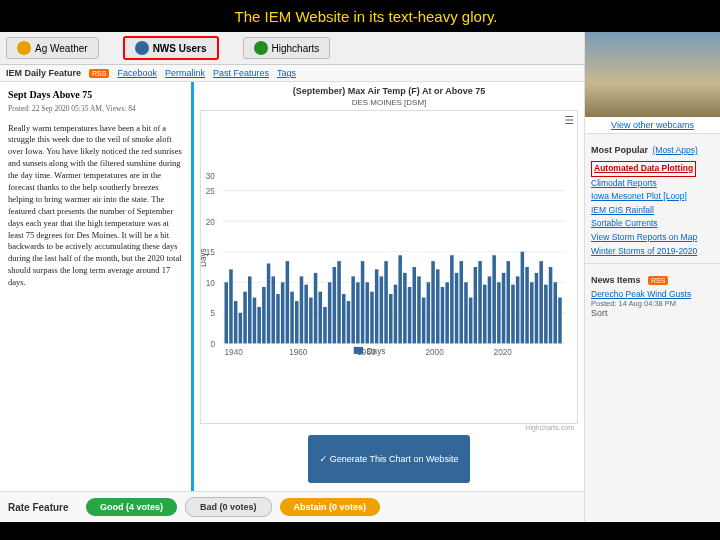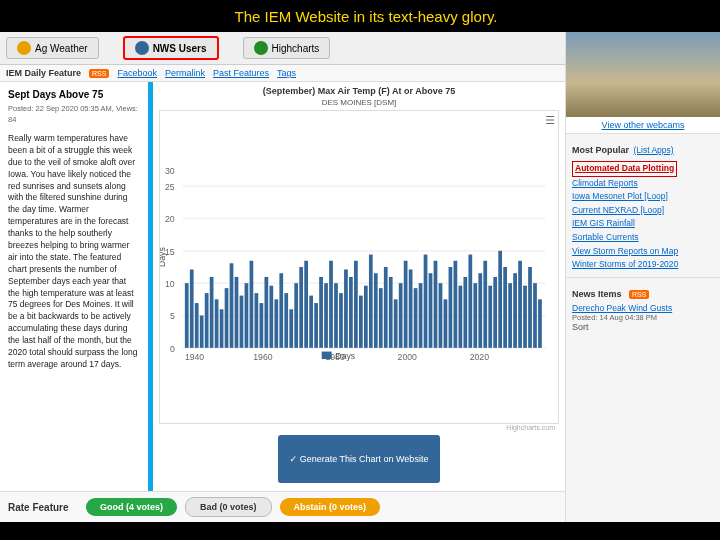--- a/index.html
+++ b/index.html
@@ -124,27 +124,28 @@
 
     
     .body-split {
       display: flex;
       flex: 1;
       overflow: hidden;
     }
 
     
     .article-area {
-      width: 153px;
+      width: 194px;
       padding: 6px 8px;
       font-size: 8.5px;
       line-height: 1.4;
       color: #222;
       overflow: hidden;
-      border-right: 5px solid #0ea5e9;
+      border-right: 3px solid #0ea5e9;
+      font-family: Liberation Serif, serif;
     }
 
     .article-title {
       font-size: 10px;
       font-weight: bold;
       color: #000;
       margin-bottom: 2px;
     }
 
     .article-meta {
@@ -238,21 +239,21 @@
       border: 1px solid #bbb;
     }
 
     .rate-btn-abstain {
       background: #f0a000;
       color: #fff;
     }
 
     
     .right-sidebar {
-      width: 155px;
+      width: 136px;
       background: #f5f5f5;
       border-left: 1px solid #ddd;
       display: flex;
       flex-direction: column;
       overflow: hidden;
     }
 
     .webcam-area {
       height: 85px;
       background: #888;
@@ -535,26 +536,25 @@
   <div class="right-sidebar">
 
     <div class="webcam-area">
       <div class="webcam-img"></div>
     </div>
     <a class="webcam-link">View other webcams</a>
 
     <div class="sidebar-section">
       <div>
         <span class="sidebar-section-title">Most Popular</span>
-        <span class="list-apps-link">(List Apps)</span>
+        <span class="list-apps-link">(Most Apps)</span>
       </div>
       <a class="sidebar-link highlighted">Automated Data Plotting</a>
       <a class="sidebar-link">Climodat Reports</a>
       <a class="sidebar-link">Iowa Mesonet Plot [Loop]</a>
-      <a class="sidebar-link">Current NEXRAD [Loop]</a>
       <a class="sidebar-link">IEM GIS Rainfall</a>
       <a class="sidebar-link">Sortable Currents</a>
       <a class="sidebar-link">View Storm Reports on Map</a>
       <a class="sidebar-link">Winter Storms of 2019-2020</a>
     </div>
 
     <div class="news-section">
       <span class="news-title">News Items</span>
       <span class="news-rss">RSS</span>
       <a class="news-item">Derecho Peak Wind Gusts</a>

